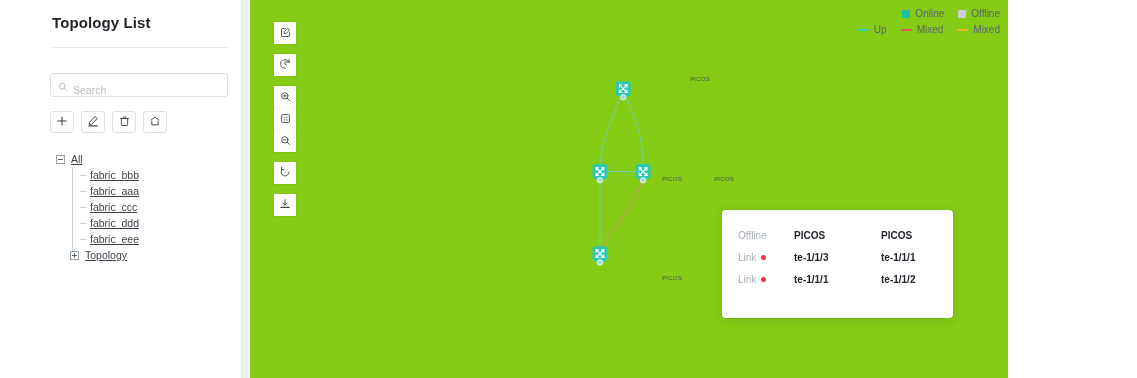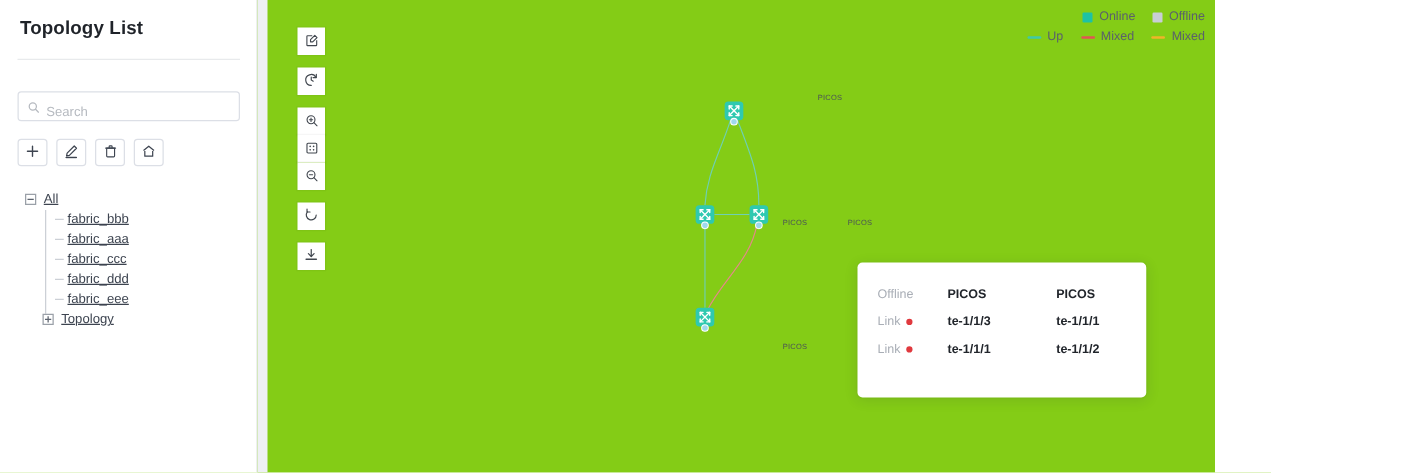--- a/index.html
+++ b/index.html
@@ -2,21 +2,21 @@
 <html><head>
 <meta charset="utf-8">
 <style>
   * { box-sizing: border-box; margin: 0; padding: 0; }
   html, body {
     width: 1137px; height: 378px;
     font-family: "Liberation Sans", sans-serif;
     background: #ffffff;
     overflow: hidden;
   }
-  .app { position: relative; width: 972px; height: 378px; display: flex; }
+  .app { position: relative; width: 972px; height: 378px; display: flex; margin-left: 36px; }
 
   
   .sidebar {
     width: 206px; height: 378px;
     background: #ffffff;
     padding: 0 14px;
     position: relative;
     flex: 0 0 206px;
   }
   .panel-title {

